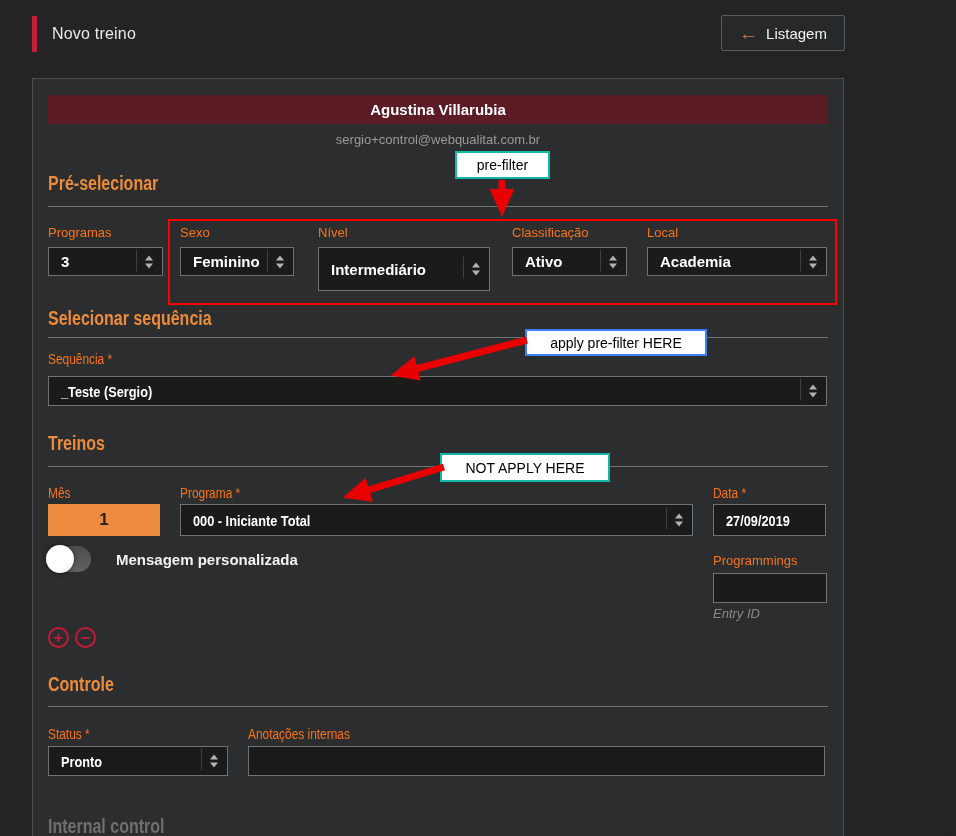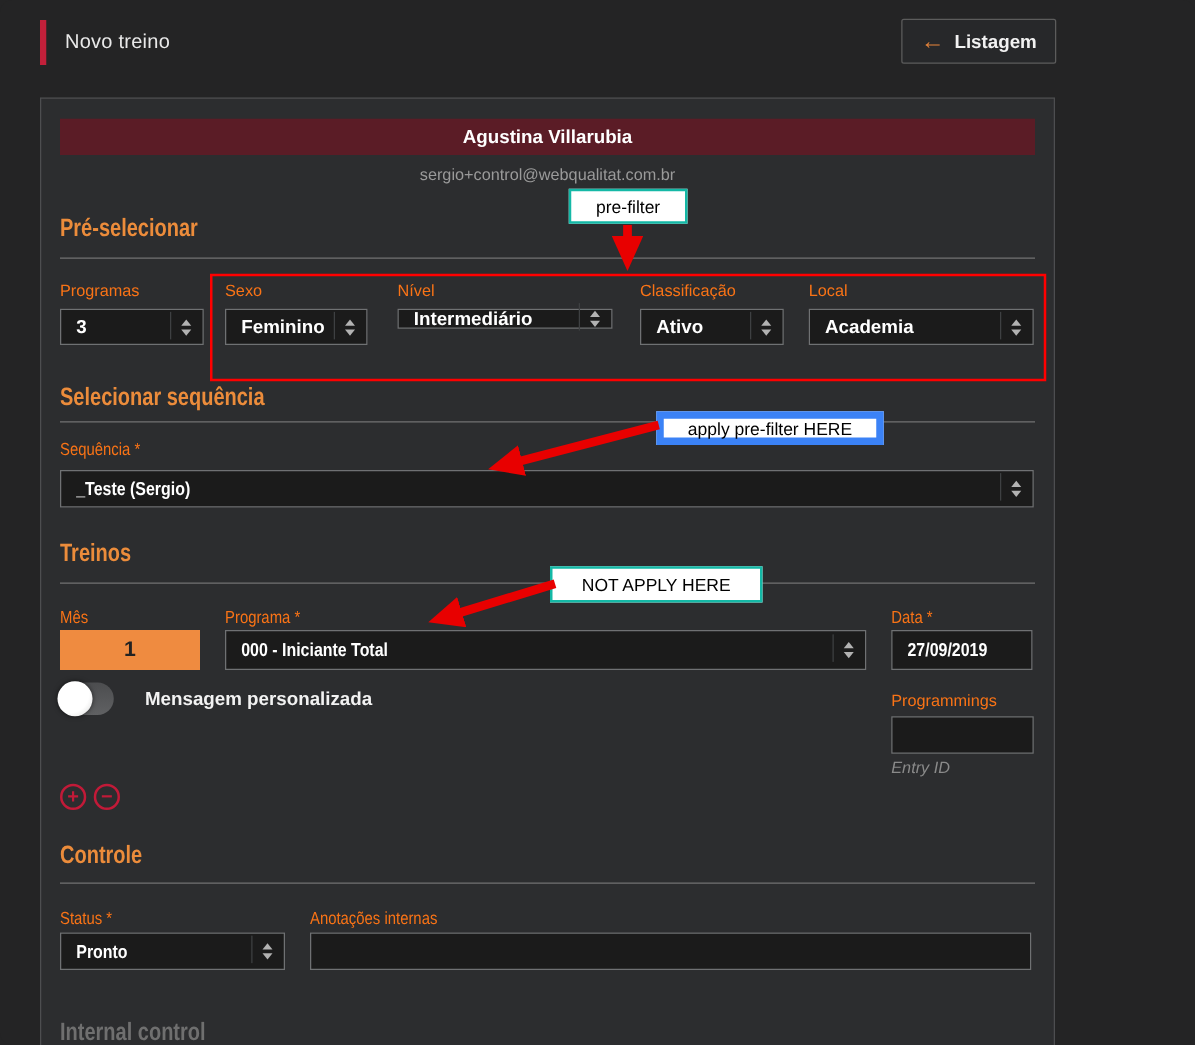--- a/index.html
+++ b/index.html
@@ -7,21 +7,21 @@
   body { font-family:"Liberation Sans", sans-serif; background:#242425; }
   #stage { position:relative; width:956px; height:836px; background:#242425;border-radius:10px; }
 
   
   .accent-bar { position:absolute; left:32px; top:16px; width:5px; height:36px; background:#c2203a; }
   .page-title { position:absolute; left:52px; top:25px; font-size:16px; color:#e9e9e9; letter-spacing:.2px; }
   .btn-back { position:absolute; left:721px; top:15px; width:124px; height:36px; background:#27282a;
               border:1px solid #5c5c5c; border-radius:2px; display:flex; align-items:center;
               justify-content:center; gap:8px; cursor:pointer; }
   .btn-back .arr { color:#e0813a; font-size:19px; font-weight:bold; line-height:1; }
-  .btn-back .lbl { color:#f2f2f2; font-size:15px; font-weight:bold; }
+  .btn-back .lbl { color:#f2f2f2; font-size:15px; font-weight:normal; }
 
   
   .panel { position:absolute; left:32px; top:78px; width:812px; height:790px;
            background:#2c2d2f; border:1px solid #4d4e50; }
 
   .banner { position:absolute; left:48px; top:95px; width:780px; height:29px; background:#5b1c26;
             color:#ffffff; font-size:15px; font-weight:bold; text-align:center; line-height:29px; }
   .email  { position:absolute; left:48px; top:132px; width:780px; text-align:center;
             color:#9a9a9a; font-size:13px; }
 
@@ -61,21 +61,21 @@
 
   .circle-btn { position:absolute; width:21px; height:21px; border:2px solid #c21a38; border-radius:50%;
             color:#c21a38; display:flex; align-items:center; justify-content:center;
             font-size:16px; font-weight:bold; line-height:1; cursor:pointer; }
 
   
   .ann { position:absolute; background:#ffffff; color:#000; font-size:14px;
          display:flex; align-items:center; justify-content:center; z-index:6;
          font-family:"Liberation Sans",sans-serif; }
   .ann.redb { border:2px solid #14b8a6; }
-  .ann.blkb { border:6px solid #3b82f6; }
+  .ann.blkb { border:2px solid #3b82f6; }
   .red-rect { position:absolute; left:168px; top:219px; width:669px; height:86px;
               border:2px solid #ff0000; z-index:5; pointer-events:none; }
   #arrows { position:absolute; left:0; top:0; z-index:6; pointer-events:none; }
 </style>
 </head>
 <body>
 
 <div id="stage">
 
   <div class="accent-bar"></div>
@@ -107,21 +107,21 @@
         <i class="dn"></i>
       </span>
   </div>
   <div class="select" style="left:180px; top:247px; width:114px; height:29px;">
     <span class="val">Feminino</span>
     <span class="caret">
         <i class="up"></i>
         <i class="dn"></i>
       </span>
   </div>
-  <div class="select" style="left:318px; top:247px; width:172px; height:16px;">
+  <div class="select" style="left:318px; top:247px; width:172px; height:44px;">
     <span class="val">Intermediário</span>
     <span class="caret">
         <i class="up"></i>
         <i class="dn"></i>
       </span>
   </div>
   <div class="select" style="left:512px; top:247px; width:115px; height:29px;">
     <span class="val">Ativo</span>
     <span class="caret">
         <i class="up"></i>

